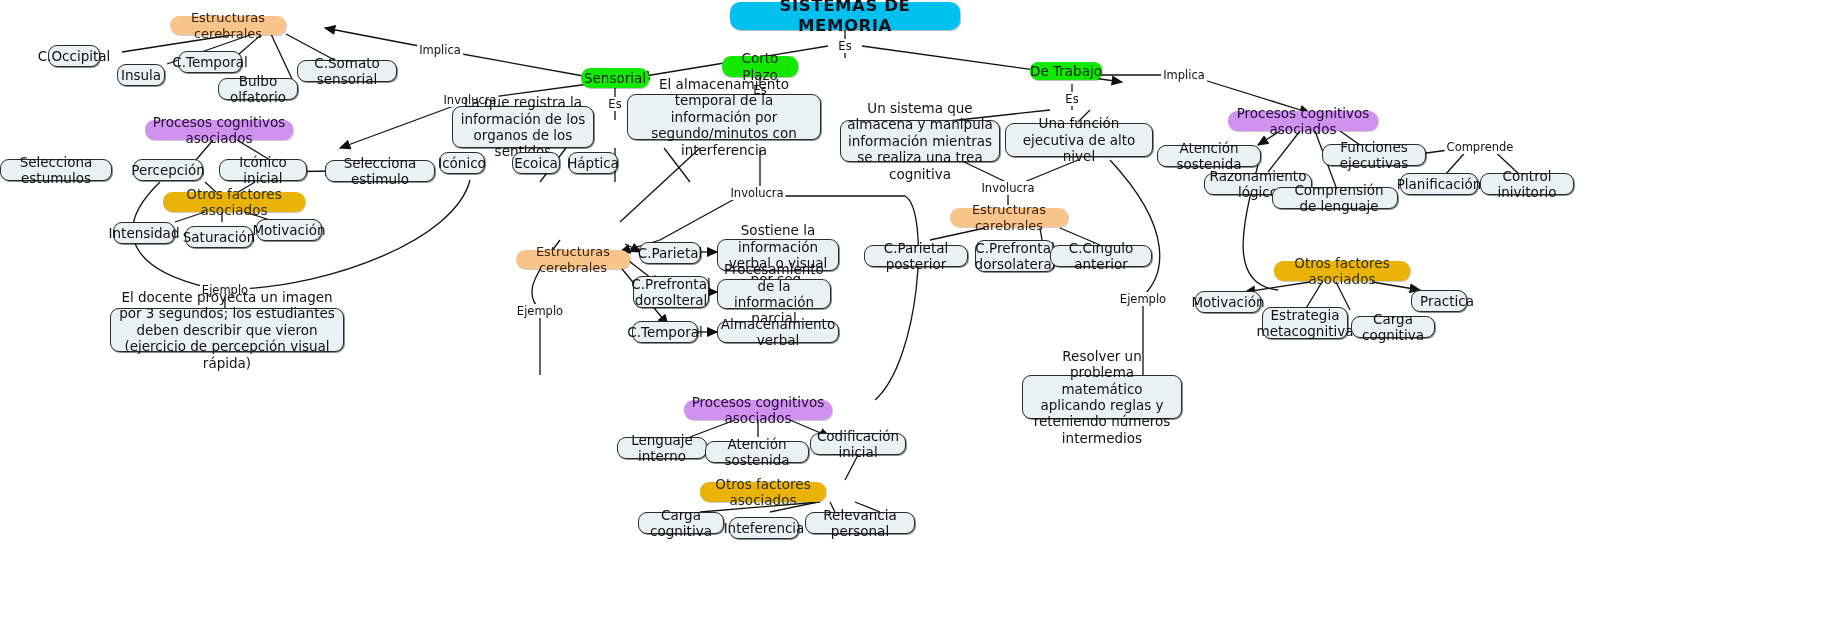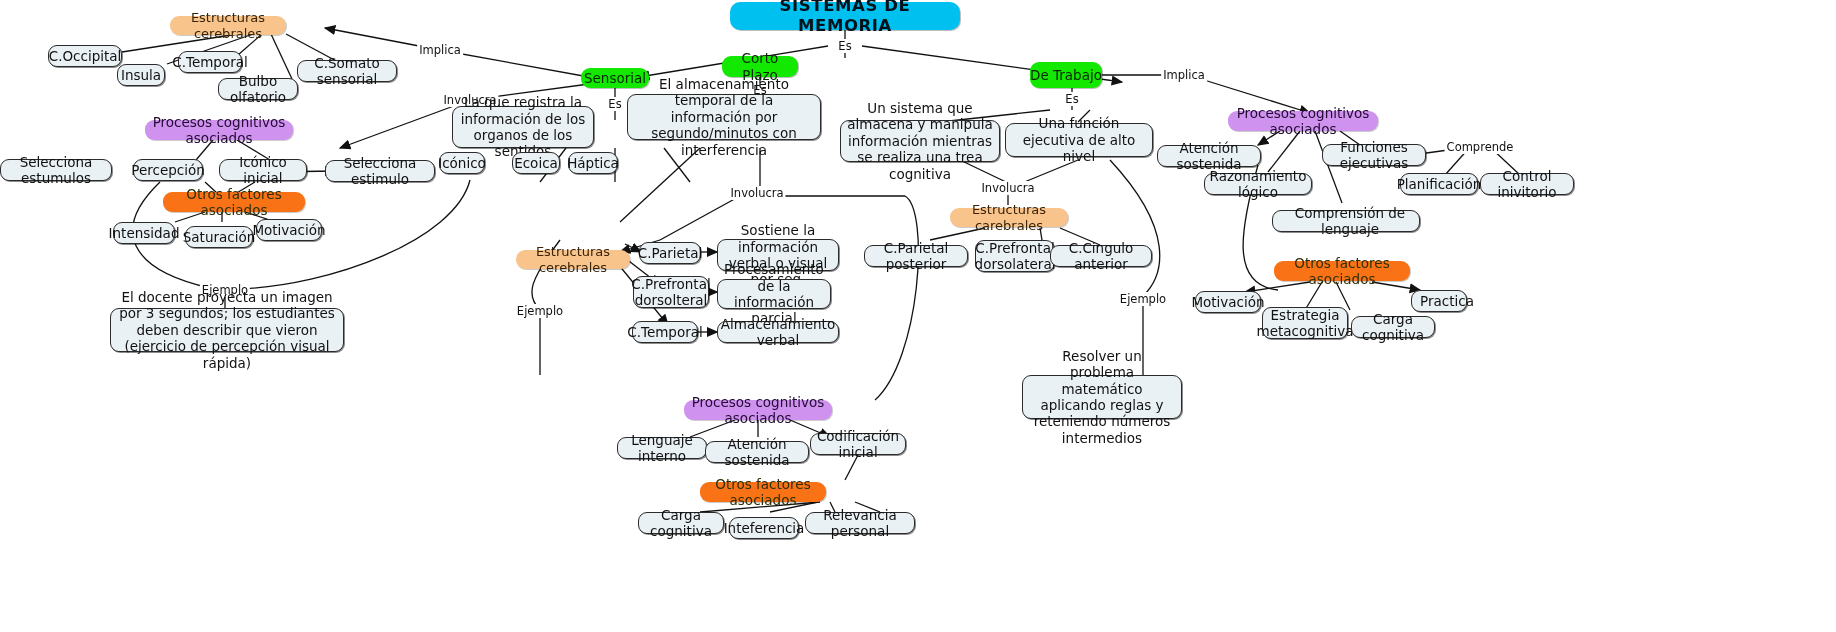--- a/index.html
+++ b/index.html
@@ -11,21 +11,21 @@
   .plain{background:#eaf1f4;border:1px solid #2b2b2b;color:#111111;font-size:13.5px;padding:3px 8px;
          box-shadow:1px 1px 0 rgba(0,0,0,.45);}
   .title{background:#00c0f0;color:#00121c;font-weight:bold;font-size:16.5px;letter-spacing:.6px;
          border-radius:10px;box-shadow:1px 1px 0 rgba(0,0,0,.25);}
   .green{background:#12e800;color:#062400;font-size:13.5px;border-radius:9px;
          box-shadow:1px 1px 0 rgba(0,0,0,.25);}
   .orange{background:#f9c48c;color:#3a2408;font-size:13px;border-radius:9px;
           box-shadow:1px 1px 0 rgba(0,0,0,.2);}
   .purple{background:#cf92ef;color:#230a33;font-size:13.5px;border-radius:9px;
           box-shadow:1px 1px 0 rgba(0,0,0,.2);}
-  .yellow{background:#f97316;color:#2f2f05;font-size:13.5px;border-radius:9px;
+  .yellow{background:#eab308;color:#2f2f05;font-size:13.5px;border-radius:9px;
           box-shadow:1px 1px 0 rgba(0,0,0,.2);}
   .elabel{position:absolute;font-size:11.5px;color:#111;background:#ffffff;padding:0 2px;
           white-space:nowrap;transform:translate(-50%,-50%);}
 </style>
 </head>
 <body>
 
 <div id="map">
 
   <svg class="edges" viewBox="0 0 1836 632">
@@ -145,24 +145,24 @@
   <div class="elabel" style="left:540px;top:311px;">Ejemplo</div>
   <div class="elabel" style="left:1008px;top:188px;">Involucra</div>
   <div class="elabel" style="left:1143px;top:299px;">Ejemplo</div>
   <div class="elabel" style="left:1184px;top:75px;">Implica</div>
   <div class="elabel" style="left:1480px;top:147px;">Comprende</div>
 
   <div class="node title" style="left:730px;top:2px;width:230px;height:28px;">SISTEMAS DE MEMORIA</div>
 
   <div class="node green" style="left:581px;top:68px;width:68px;height:20px;">Sensorial</div>
   <div class="node green" style="left:722px;top:56px;width:76px;height:21px;">Corto Plazo</div>
-  <div class="node green" style="left:1030px;top:62px;width:72px;height:26px;">De Trabajo</div>
+  <div class="node green" style="left:1030px;top:62px;width:72px;height:18px;border-radius:8px;">De Trabajo</div>
 
   <div class="node orange" style="left:170px;top:16px;width:116px;height:19px;">Estructuras cerebrales</div>
-  <div class="node plain" style="left:48px;top:45px;width:74px;height:22px;">C.Occipital</div>
+  <div class="node plain" style="left:48px;top:45px;width:52px;height:22px;">C.Occipital</div>
   <div class="node plain" style="left:117px;top:64px;width:48px;height:22px;">Insula</div>
   <div class="node plain" style="left:178px;top:51px;width:64px;height:22px;">C.Temporal</div>
   <div class="node plain" style="left:218px;top:78px;width:80px;height:22px;">Bulbo olfatorio</div>
   <div class="node plain" style="left:297px;top:60px;width:100px;height:22px;">C.Somato sensorial</div>
 
   <div class="node purple" style="left:145px;top:120px;width:148px;height:20px;">Procesos cognitivos asociados</div>
   <div class="node plain" style="left:0px;top:159px;width:112px;height:22px;">Selecciona estumulos</div>
   <div class="node plain" style="left:133px;top:159px;width:70px;height:22px;">Percepción</div>
   <div class="node plain" style="left:219px;top:159px;width:88px;height:22px;">Icónico inicial</div>
   <div class="node plain" style="left:325px;top:160px;width:110px;height:22px;">Selecciona estimulo</div>
@@ -199,21 +199,21 @@
   <div class="node plain" style="left:840px;top:120px;width:160px;height:42px;padding:3px 6px;">Un sistema que almacena y manipula información mientras se realiza una trea cognitiva</div>
   <div class="node orange" style="left:950px;top:208px;width:118px;height:19px;">Estructuras carebrales</div>
   <div class="node plain" style="left:864px;top:245px;width:104px;height:22px;">C.Parietal posterior</div>
   <div class="node plain" style="left:975px;top:240px;width:80px;height:32px;padding:2px 4px;">C.Prefrontal dorsolateral</div>
   <div class="node plain" style="left:1050px;top:245px;width:102px;height:22px;">C.Cingulo anterior</div>
   <div class="node plain" style="left:1022px;top:375px;width:160px;height:44px;padding:3px 6px;">Resolver un problema matemático aplicando reglas y reteniendo números intermedios</div>
 
   <div class="node purple" style="left:1228px;top:111px;width:150px;height:20px;">Procesos cognitivos asociados</div>
   <div class="node plain" style="left:1157px;top:145px;width:104px;height:22px;">Atención sostenida</div>
   <div class="node plain" style="left:1204px;top:173px;width:108px;height:22px;">Razonamiento lógico</div>
-  <div class="node plain" style="left:1272px;top:210px;width:148px;height:22px;padding-left:16px;">Comprensión de lenguaje</div>
+  <div class="node plain" style="left:1272px;top:187px;width:126px;height:22px;padding-left:16px;">Comprensión de lenguaje</div>
   <div class="node plain" style="left:1322px;top:144px;width:104px;height:22px;">Funciones ejecutivas</div>
   <div class="node plain" style="left:1400px;top:173px;width:78px;height:22px;">Planificación</div>
   <div class="node plain" style="left:1480px;top:173px;width:94px;height:22px;">Control inivitorio</div>
 
   <div class="node yellow" style="left:1274px;top:261px;width:136px;height:20px;">Otros factores asociados</div>
   <div class="node plain" style="left:1195px;top:291px;width:66px;height:22px;">Motivación</div>
   <div class="node plain" style="left:1262px;top:307px;width:86px;height:32px;padding:2px 14px;">Estrategia metacognitiva</div>
   <div class="node plain" style="left:1351px;top:316px;width:84px;height:22px;">Carga cognitiva</div>
   <div class="node plain" style="left:1411px;top:290px;width:56px;height:22px;padding-left:24px;">Practica</div>
 

